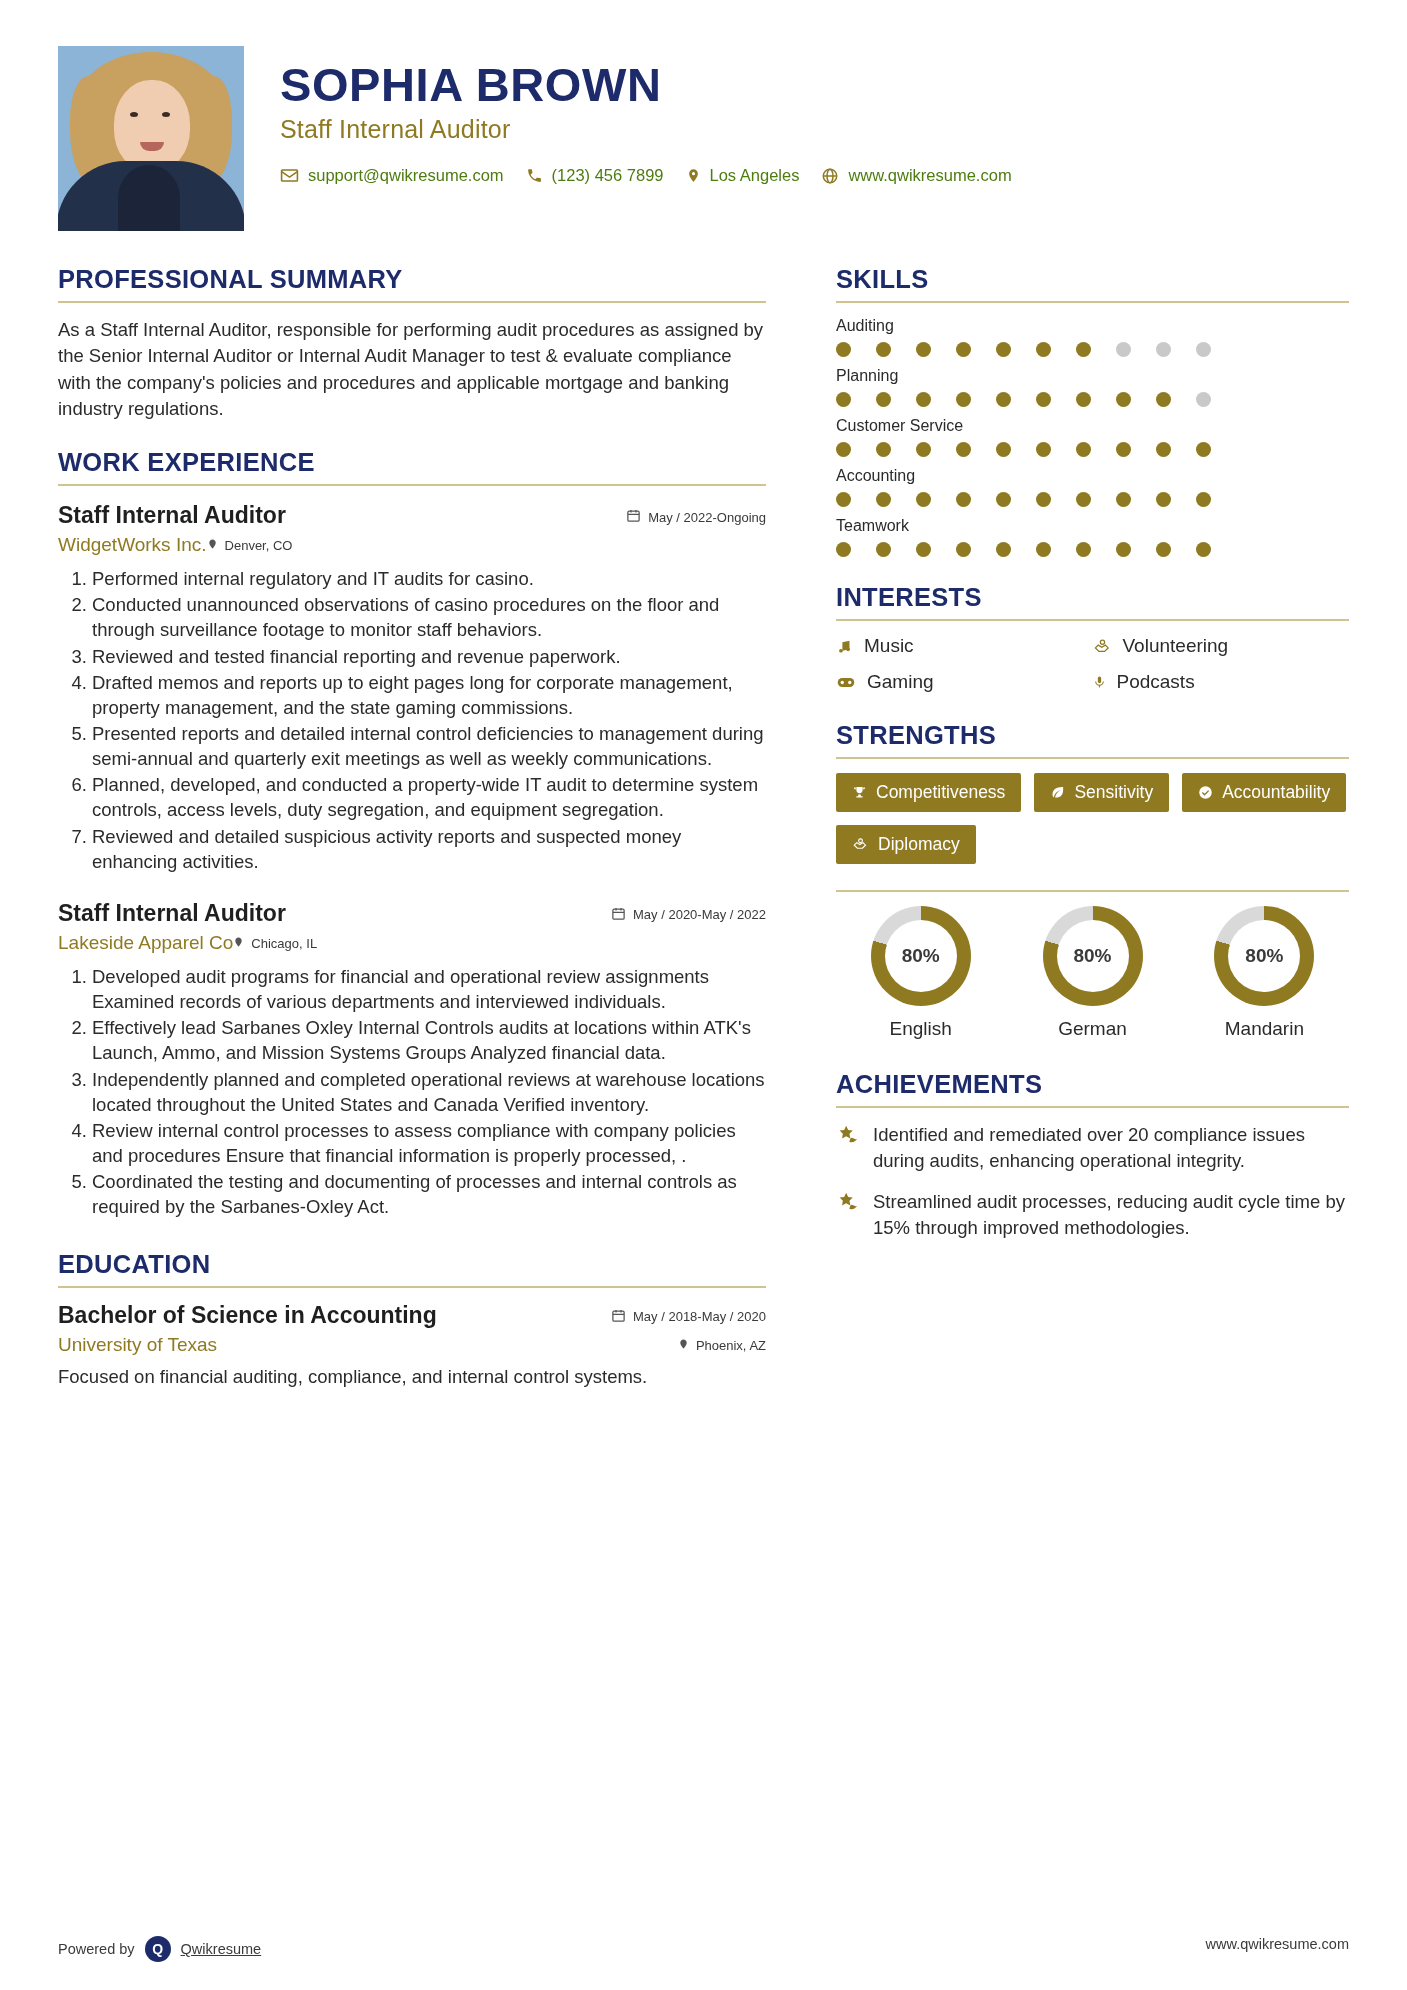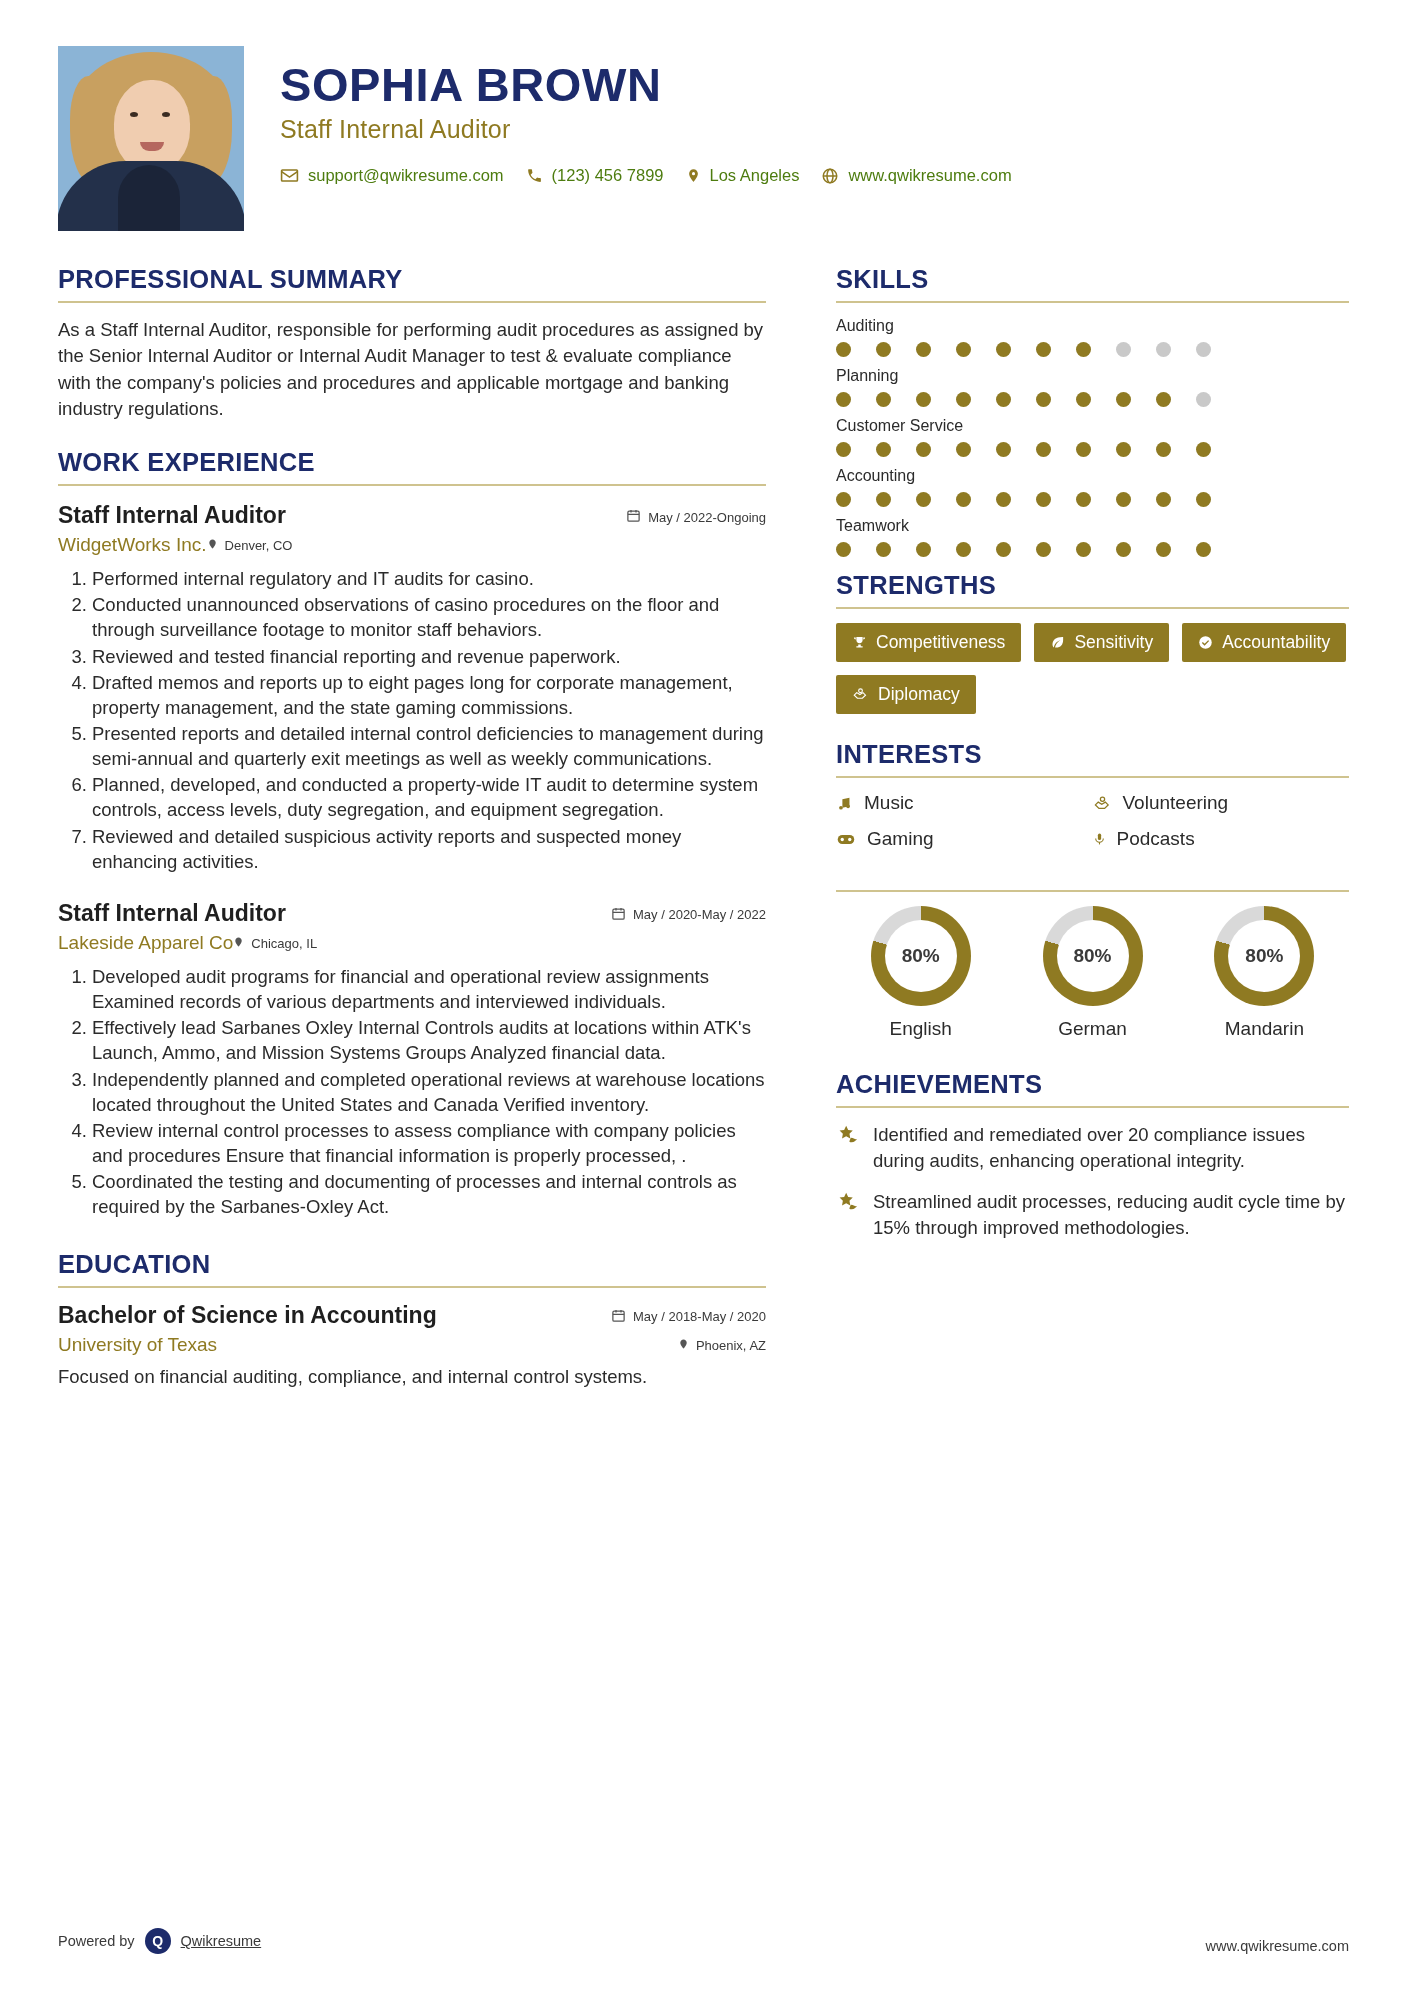--- a/index.html
+++ b/index.html
@@ -86,21 +86,21 @@
   .ring { width:100px; height:100px; margin:0 auto; border-radius:50%; display:flex; align-items:center; justify-content:center; position:relative; }
   .ring .hole { width:72px; height:72px; border-radius:50%; background:#ffffff; display:flex; align-items:center; justify-content:center; font-size:19px; font-weight:bold; color:#3a3a3a; }
   .lang-name { font-size:19px; margin-top:12px; color:#2b2b2b; }
 
   
   .ach { display:flex; margin-bottom:16px; }
   .ach .ic { color:#8f7a22; margin-right:13px; flex:0 0 auto; padding-top:2px; }
   .ach .txt { font-size:18.5px; line-height:1.38; }
 
   
-  .footer { position:absolute; left:58px; right:58px; bottom:36px; display:flex; align-items:flex-end; justify-content:space-between; }
+  .footer { position:absolute; left:58px; right:58px; bottom:28px; display:flex; align-items:flex-start; justify-content:space-between; }
   .pb { display:flex; align-items:center; font-size:14.5px; color:#3a3a3a; }
   .pb .circle { width:26px; height:26px; border-radius:50%; background:#1d2b6b; color:#fff; font-size:14px; display:flex; align-items:center; justify-content:center; margin:0 10px; font-weight:bold;}
   .pb .brand { text-decoration:underline; }
   .site { font-size:14.5px; color:#3a3a3a; }
 </style>
 </head>
 <body>
 
 <div class="page">
 
@@ -359,61 +359,20 @@
               <span class="dot"></span>
               <span class="dot"></span>
               <span class="dot"></span>
               <span class="dot"></span>
               <span class="dot"></span>
               <span class="dot"></span>
           </div>
         </div>
       </div>
 
-      <div style="margin-top:14px;">
-        <div class="sec-title">STRENGTHS</div>
-        <div class="sec-rule"></div>
-        <div class="strengths">
-          <div class="strength">
-            <span class="ic">
-              <svg width="15" height="15" viewBox="0 0 24 24" fill="#ffffff">
-                  <path d="M7 3h10v5a5 5 0 0 1-10 0V3zm-4 1h3v3a3 3 0 0 1-3-3V4zm15 0h3v0a3 3 0 0 1-3 3V4zM10 15h4v3h3v2H7v-2h3v-3z"></path>
-                </svg>
-            </span>
-            <span>Competitiveness</span>
-          </div>
-          <div class="strength">
-            <span class="ic">
-              <svg width="15" height="15" viewBox="0 0 24 24" fill="#ffffff">
-                  <path d="M20 3C9 3 4 8 4 15c0 2 1 4 2 5 1-6 5-10 11-12-5 3-8 7-9 12 8 1 13-4 13-12V3z"></path>
-                </svg>
-            </span>
-            <span>Sensitivity</span>
-          </div>
-          <div class="strength">
-            <span class="ic">
-              <svg width="15" height="15" viewBox="0 0 24 24" fill="#ffffff">
-                  <circle cx="12" cy="12" r="10"></circle>
-                  <path d="M7 12l3.5 3.5L17 9" stroke="#8f7a22" stroke-width="2.2" fill="none"></path>
-                </svg>
-            </span>
-            <span>Accountability</span>
-          </div>
-          <div class="strength">
-            <span class="ic">
-              <svg width="17" height="15" viewBox="0 0 24 24" fill="none" stroke="#ffffff" stroke-width="1.8">
-                  <path d="M2 13l4-4 5 3 5-3 4 4-5 5H7z"></path>
-                  <circle cx="12" cy="6" r="3"></circle>
-                </svg>
-            </span>
-            <span>Diplomacy</span>
-          </div>
-        </div>
-      </div>
-
       <div style="margin-top:26px;">
         <div class="sec-title">INTERESTS</div>
         <div class="sec-rule"></div>
         <div class="interests">
           <div class="interest">
             <span class="ic">
               <svg width="17" height="17" viewBox="0 0 24 24" fill="#8f7a22">
                   <path d="M9 18V6l10-2v12"></path>
                   <circle cx="7" cy="18" r="2.6"></circle>
                   <circle cx="17" cy="16" r="2.6"></circle>
@@ -442,20 +401,61 @@
           </div>
           <div class="interest">
             <span class="ic">
               <svg width="13" height="18" viewBox="0 0 24 24" fill="#8f7a22">
                   <rect x="9" y="2" width="6" height="12" rx="3"></rect>
                   <path d="M5 11a7 7 0 0 0 14 0" stroke="#8f7a22" stroke-width="2" fill="none"></path>
                   <rect x="11" y="18" width="2" height="4"></rect>
                 </svg>
             </span>
             <span>Podcasts</span>
+          </div>
+        </div>
+      </div>
+
+      <div style="margin-top:14px;">
+        <div class="sec-title">STRENGTHS</div>
+        <div class="sec-rule"></div>
+        <div class="strengths">
+          <div class="strength">
+            <span class="ic">
+              <svg width="15" height="15" viewBox="0 0 24 24" fill="#ffffff">
+                  <path d="M7 3h10v5a5 5 0 0 1-10 0V3zm-4 1h3v3a3 3 0 0 1-3-3V4zm15 0h3v0a3 3 0 0 1-3 3V4zM10 15h4v3h3v2H7v-2h3v-3z"></path>
+                </svg>
+            </span>
+            <span>Competitiveness</span>
+          </div>
+          <div class="strength">
+            <span class="ic">
+              <svg width="15" height="15" viewBox="0 0 24 24" fill="#ffffff">
+                  <path d="M20 3C9 3 4 8 4 15c0 2 1 4 2 5 1-6 5-10 11-12-5 3-8 7-9 12 8 1 13-4 13-12V3z"></path>
+                </svg>
+            </span>
+            <span>Sensitivity</span>
+          </div>
+          <div class="strength">
+            <span class="ic">
+              <svg width="15" height="15" viewBox="0 0 24 24" fill="#ffffff">
+                  <circle cx="12" cy="12" r="10"></circle>
+                  <path d="M7 12l3.5 3.5L17 9" stroke="#8f7a22" stroke-width="2.2" fill="none"></path>
+                </svg>
+            </span>
+            <span>Accountability</span>
+          </div>
+          <div class="strength">
+            <span class="ic">
+              <svg width="17" height="15" viewBox="0 0 24 24" fill="none" stroke="#ffffff" stroke-width="1.8">
+                  <path d="M2 13l4-4 5 3 5-3 4 4-5 5H7z"></path>
+                  <circle cx="12" cy="6" r="3"></circle>
+                </svg>
+            </span>
+            <span>Diplomacy</span>
           </div>
         </div>
       </div>
 
       <div style="margin-top:26px;">
         <div class="sec-rule"></div>
         <div class="langs">
           <div class="lang">
             <div class="ring" style="background:conic-gradient(#8f7a22 0% 80%, #d9d9d9 80% 100%);">
               <div class="hole">80%</div>

